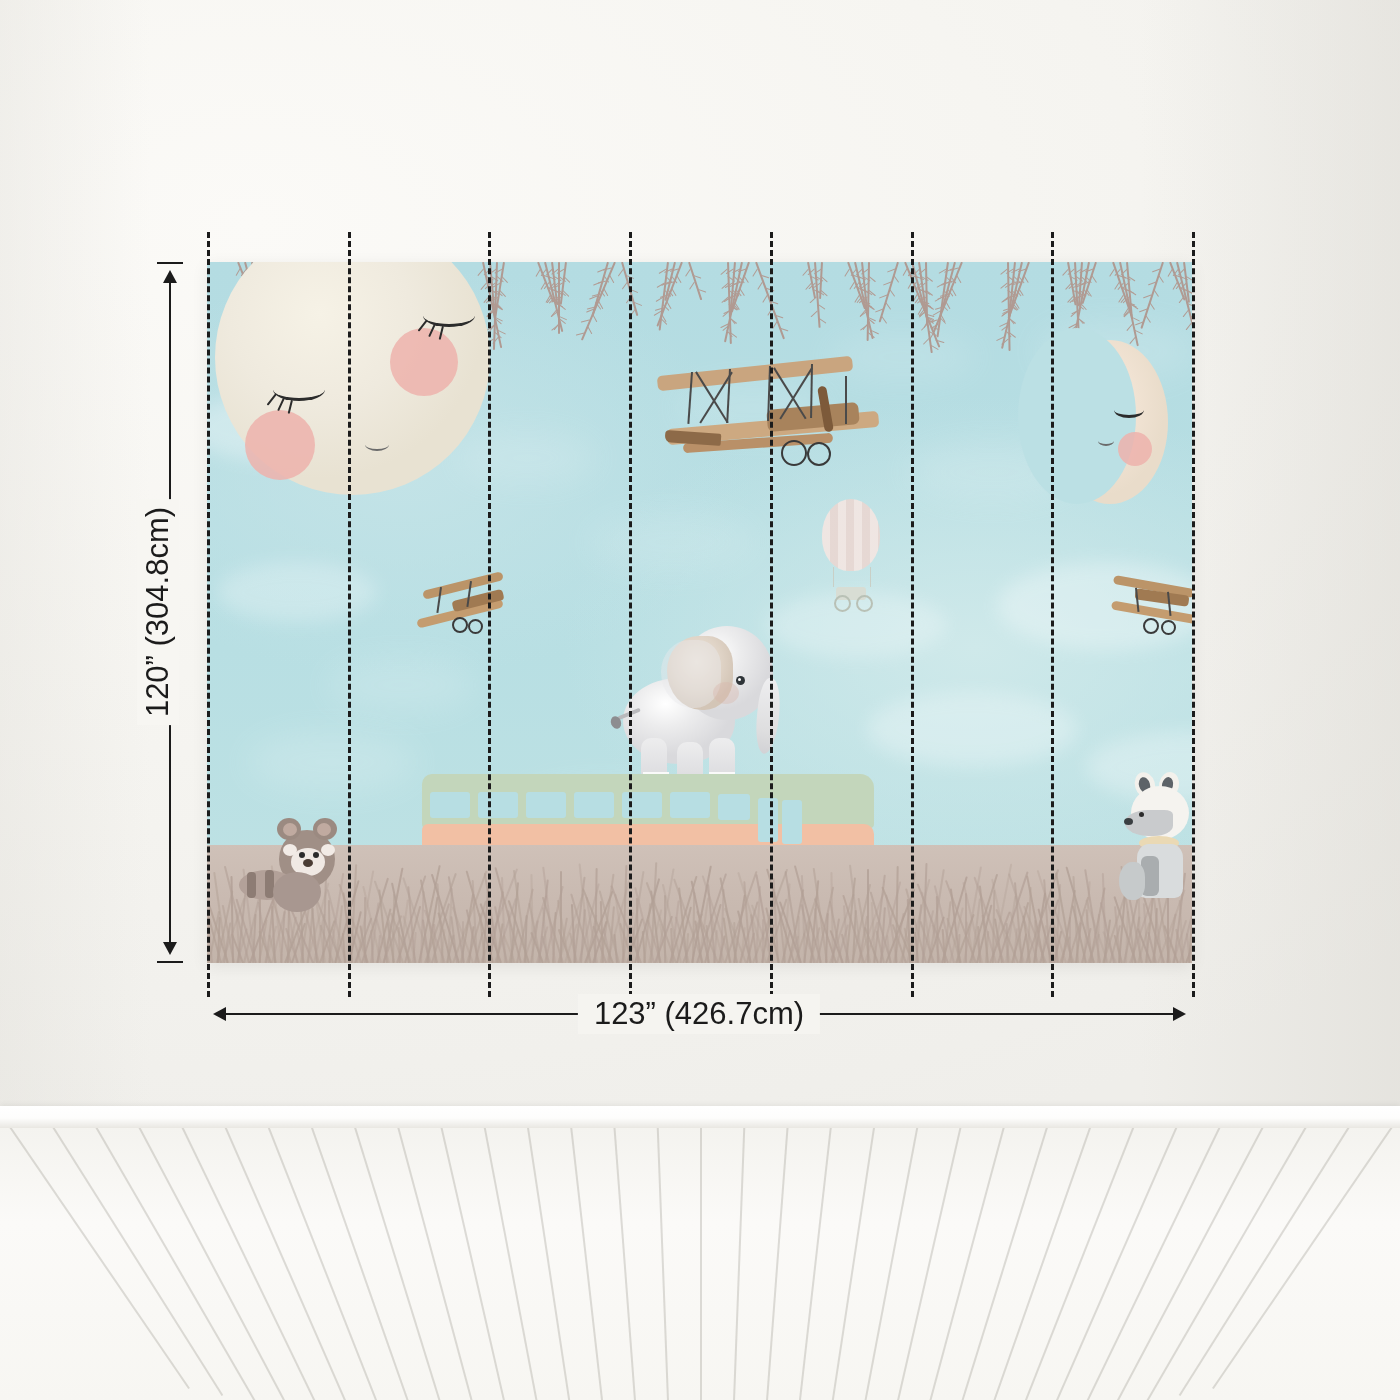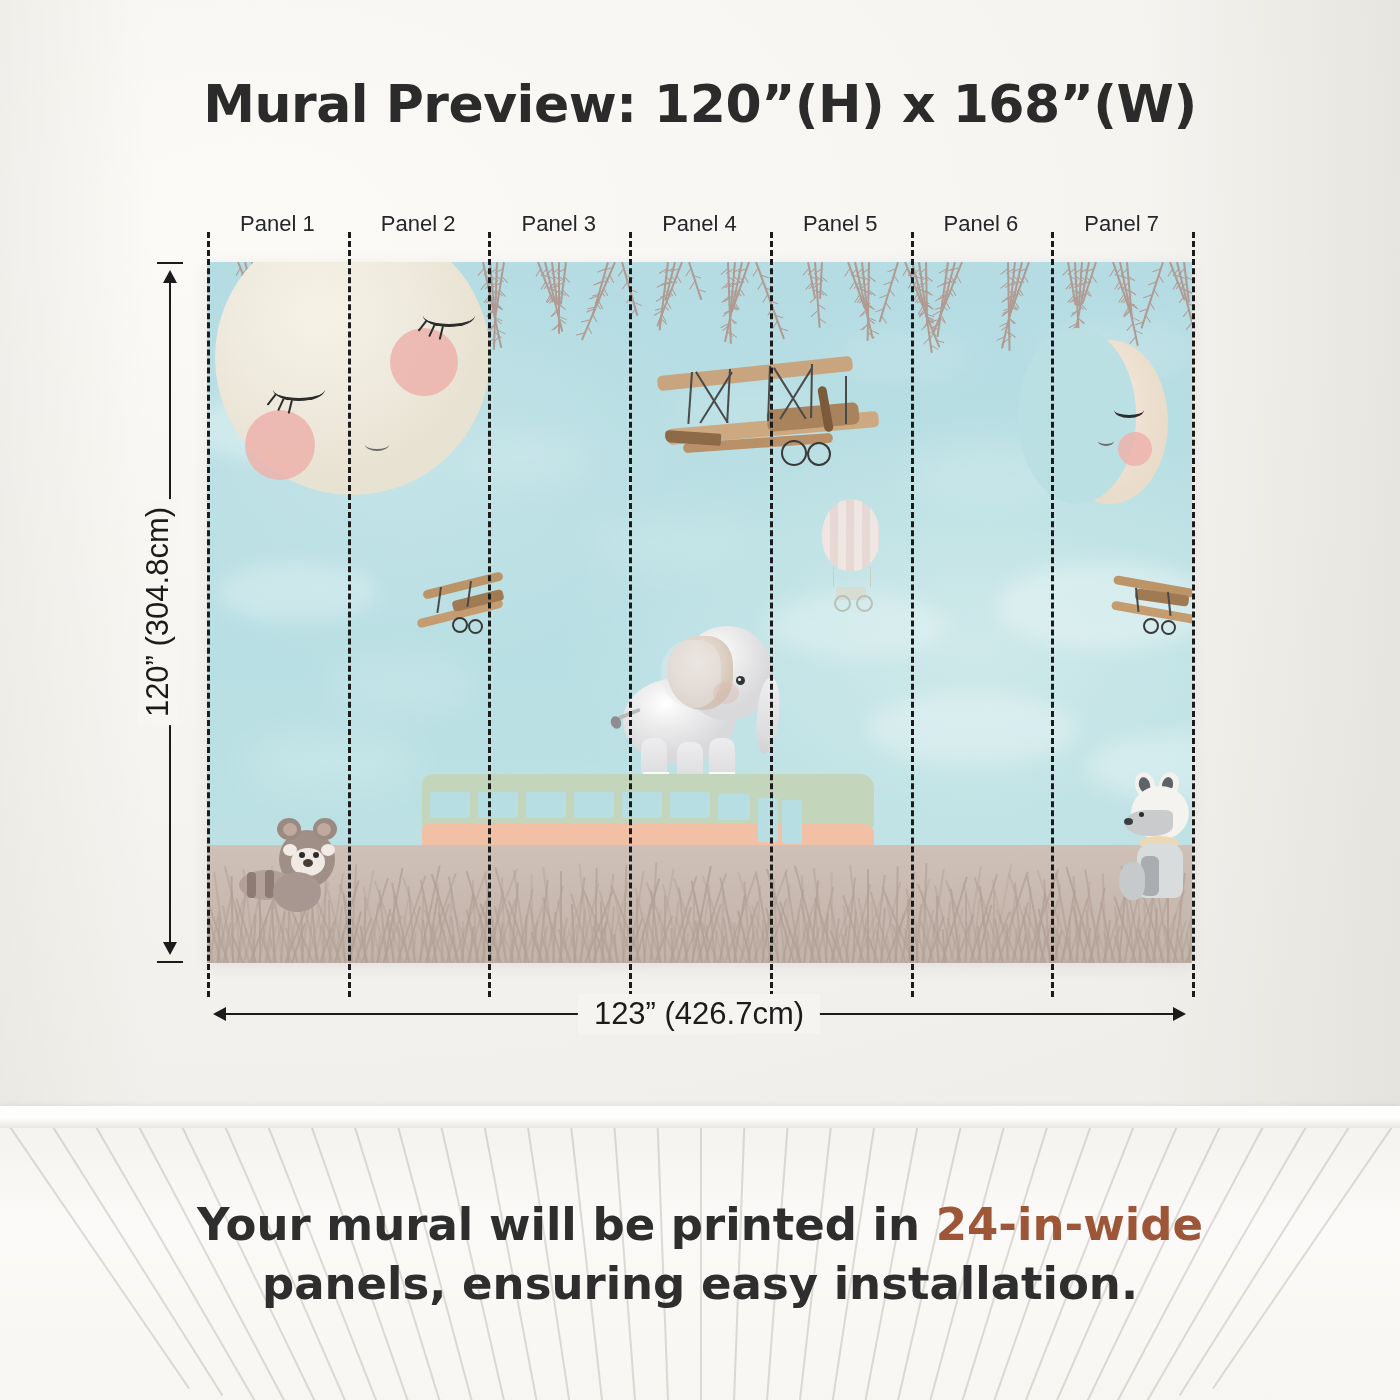--- a/index.html
+++ b/index.html
@@ -174,31 +174,21 @@
 </style>
 </head>
 <body>
 
 <div id="stage">
 
   <div class="wall"></div>
   <div class="wall-shade-l"></div>
   <div class="wall-shade-r"></div>
 
-  <div class="title">Mural Preview: 120”(H) x 168”(W)</div>
-
-  <div class="panel-labels" id="panelLabels">
-      <div class="panel-label" style="left: 70.3571px;">Panel 1</div>
-      <div class="panel-label" style="left: 211.071px;">Panel 2</div>
-      <div class="panel-label" style="left: 351.786px;">Panel 3</div>
-      <div class="panel-label" style="left: 492.5px;">Panel 4</div>
-      <div class="panel-label" style="left: 633.214px;">Panel 5</div>
-      <div class="panel-label" style="left: 773.929px;">Panel 6</div>
-      <div class="panel-label" style="left: 914.643px;">Panel 7</div>
-    </div>
+
 
   <div class="mural">
     <div class="sky"></div>
     <div id="clouds">
         <div class="cloud" style="left: -20px; top: 130px; width: 190px; height: 70px; opacity: 0.55;"></div>
         <div class="cloud" style="left: 10px; top: 300px; width: 160px; height: 60px; opacity: 0.45;"></div>
         <div class="cloud2" style="left: 120px; top: 395px; width: 150px; height: 56px; opacity: 0.4;"></div>
         <div class="cloud2" style="left: 250px; top: 170px; width: 140px; height: 52px; opacity: 0.35;"></div>
         <div class="cloud2" style="left: 380px; top: 250px; width: 170px; height: 60px; opacity: 0.3;"></div>
         <div class="cloud2" style="left: 470px; top: 120px; width: 150px; height: 52px; opacity: 0.35;"></div>
@@ -1476,18 +1466,14 @@
         <div class="plank" style="left: 1140px; transform: rotate(21.5deg);"></div>
         <div class="plank" style="left: 1184px; transform: rotate(23.65deg);"></div>
         <div class="plank" style="left: 1228px; transform: rotate(25.8deg);"></div>
         <div class="plank" style="left: 1272px; transform: rotate(27.95deg);"></div>
         <div class="plank" style="left: 1316px; transform: rotate(30.1deg);"></div>
         <div class="plank" style="left: 1360px; transform: rotate(32.25deg);"></div>
         <div class="plank" style="left: 1404px; transform: rotate(34.4deg);"></div>
       </div>
     </div>
 
-  <div class="caption">
-    <span>Your mural will be printed in </span><span class="accent">24-in-wide</span><br>
-    <span>panels, ensuring easy installation.</span>
-  </div>
 
 </div>
 
 </body></html>

